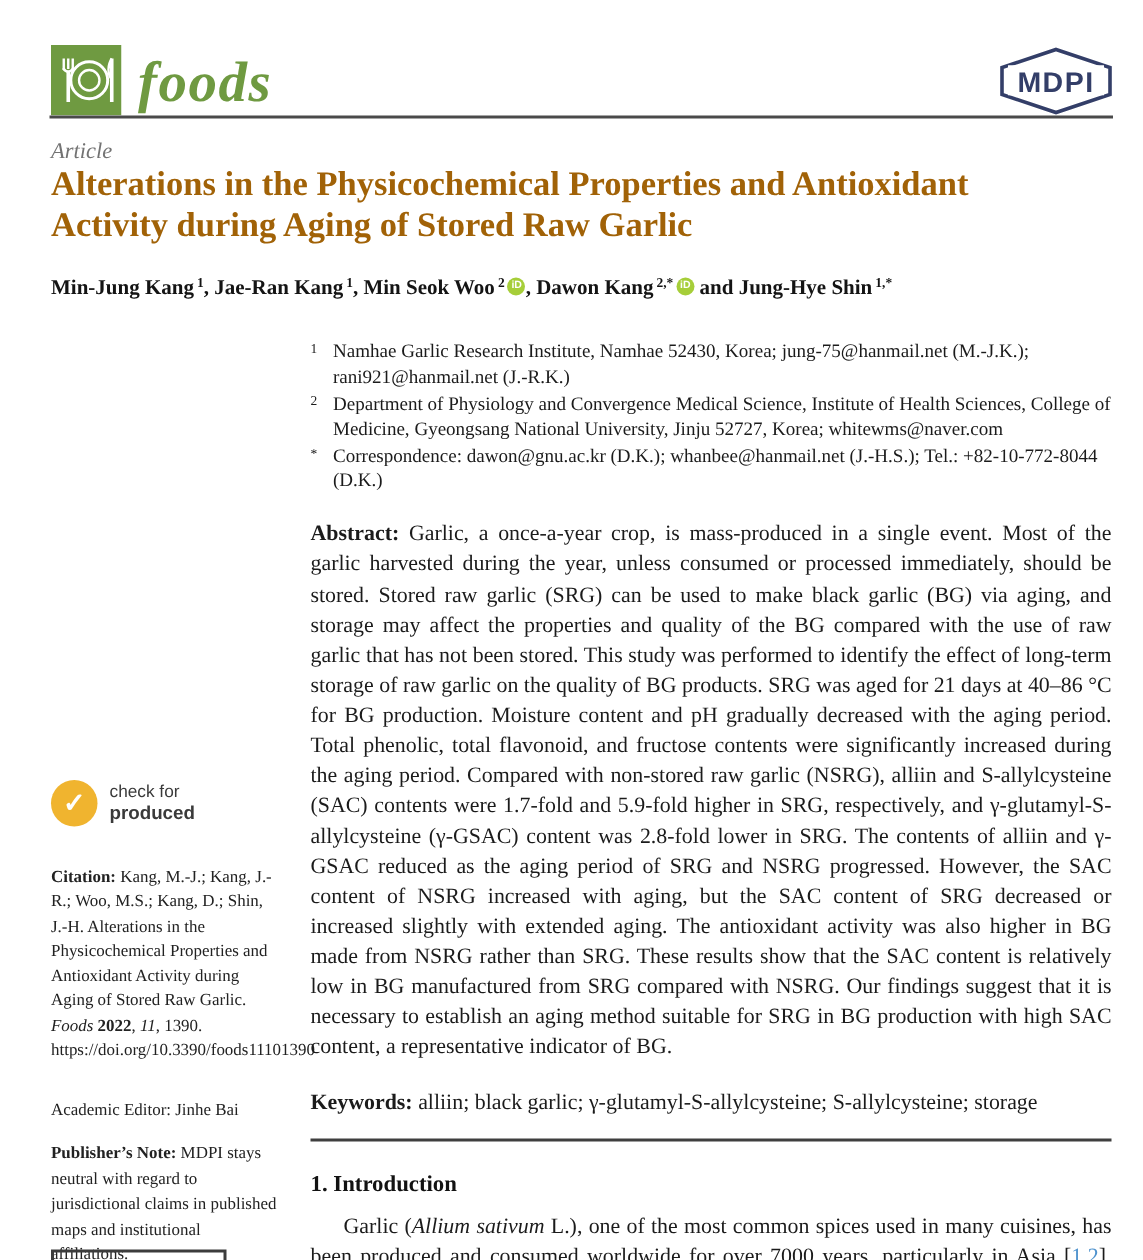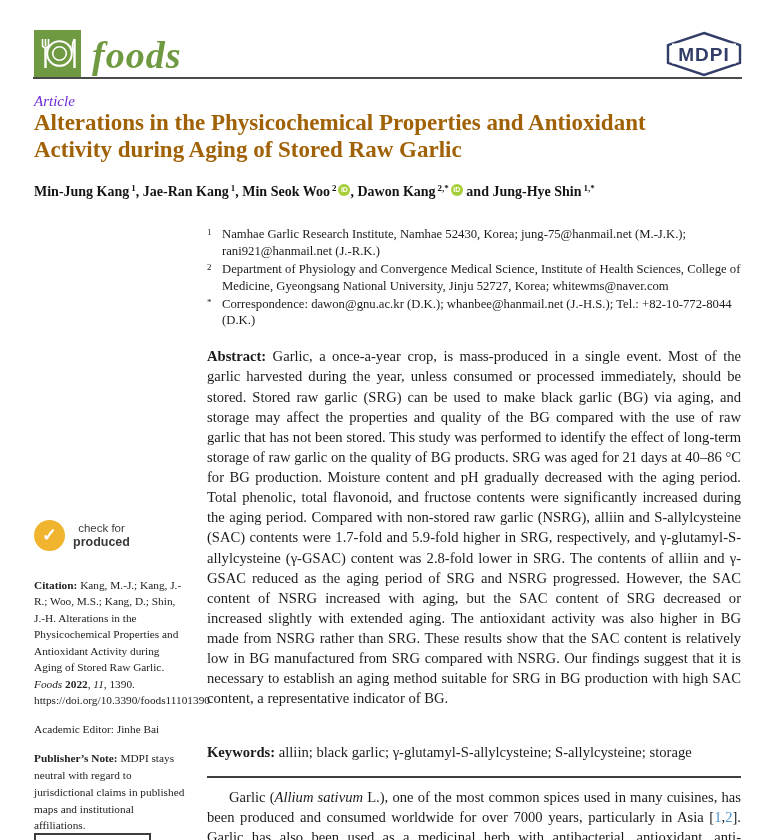--- a/index.html
+++ b/index.html
@@ -9,58 +9,58 @@
   }
   
   .logo-box { position:absolute; left:34px; top:30px; width:47px; height:47px; }
   .journal-name {
     position:absolute; left:92px; top:33px;
     font-family:"Liberation Serif", serif; font-style:italic; font-weight:bold;
     font-size:38px; color:#6f9a41; letter-spacing:1px;
   }
   .mdpi-logo { position:absolute; right:17px; top:31px; }
   .header-rule { position:absolute; left:33px; right:20px; top:77px; height:2px; background:#4a4a4a; }
-  .article-type { position:absolute; left:34px; top:93px; font-style:italic; font-size:15px; color:#6d28d9; }
+  .article-type { position:absolute; left:34px; top:93px; font-style:italic; font-size:15px; color:#737373; }
   .title {
     position:absolute; left:34px; top:110px; width:692px; margin:0;
     font-size:23px; font-weight:bold; line-height:1.17; color:#a16207;
   }
   .authors { position:absolute; left:34px; top:183px; width:700px; font-size:14px; font-weight:bold; color:#141414; }
   .authors sup { font-size:9px; vertical-align:5px; margin-left:2px; }
   .orcid {
     display:inline-block; width:12px; height:12px; border-radius:50%;
     background:#a6ce39; color:#fff; font:700 7px/12px "Liberation Sans", sans-serif;
     text-align:center; vertical-align:4px; margin-left:2px;
   }
   
   .sidebar { position:absolute; left:34px; top:520px; width:153px; font-size:11.3px; color:#222; }
   .badge { display:flex; align-items:center; gap:8px; cursor:pointer; }
   .badge-circle {
     width:31px; height:31px; border-radius:50%; background:#f0b42f; flex-shrink:0;
     color:#fff; font:700 18px/31px "Liberation Sans", sans-serif; text-align:center;
   }
-  .badge-text { font-family:"Liberation Sans", sans-serif; font-size:11.5px; line-height:1.12; color:#3a3a3a;text-align:center; }
+  .badge-text { font-family:"Liberation Sans", sans-serif; font-size:11.5px; line-height:1.12; color:#3a3a3a; }
   .badge-text .b2 { font-weight:bold; font-size:12.5px; }
   .citation { margin-top:26px; line-height:1.46; }
   .citation .it { font-style:italic; }
   .citation .bd { font-weight:bold; }
-  .acad-editor { margin-top:13px; line-height:1.4; }
+  .acad-editor { margin-top:24px; line-height:1.4; }
   .dates { margin-top:11px; }
   .dates div { margin:0 0 3px 0; line-height:1.25; }
   .pub-note { margin-top:12px; line-height:1.5; }
   .pub-note .bd { font-weight:bold; }
   .cc-box { position:absolute; left:34px; top:833px; width:113px; height:22px; border:2px solid #3c3c3c; }
   
   .main-col { position:absolute; left:207px; top:226px; width:534px; }
   .aff-row { display:flex; font-size:12.7px; line-height:1.33; margin-bottom:1px; }
   .aff-marker { width:15px; flex-shrink:0; font-size:9px; vertical-align:top; padding-top:1px; }
   .aff-text { flex:1; }
   .abstract { margin-top:17px; font-size:14.6px; line-height:1.38; text-align:justify; }
   .abstract .bd, .keywords .bd { font-weight:bold; }
-  .keywords { margin-top:35px; font-size:14.6px; }
+  .keywords { margin-top:18px; font-size:14.6px; }
   .kw-rule { margin-top:15px; height:0; border-top:2px solid #3f3f3f; }
   .section-heading { margin:20px 0 0 0; font-size:15.2px; font-weight:bold; color:#121212; }
   .body-par { margin:9px 0 0 0; font-size:14.6px; line-height:1.38; text-align:justify; text-indent:22px; }
   .body-par .it { font-style:italic; }
   .ref { color:#4f93ce; cursor:pointer; }
 </style>
 </head>
 <body>
 
 <div class="page">
@@ -133,19 +133,20 @@
     <div class="abstract">
       <span class="bd">Abstract:</span><span> Garlic, a once-a-year crop, is mass-produced in a single event. Most of the garlic harvested during the year, unless consumed or processed immediately, should be stored. Stored raw garlic (SRG) can be used to make black garlic (BG) via aging, and storage may affect the properties and quality of the BG compared with the use of raw garlic that has not been stored. This study was performed to identify the effect of long-term storage of raw garlic on the quality of BG products. SRG was aged for 21 days at 40–86 °C for BG production. Moisture content and pH gradually decreased with the aging period. Total phenolic, total flavonoid, and fructose contents were significantly increased during the aging period. Compared with non-stored raw garlic (NSRG), alliin and S-allylcysteine (SAC) contents were 1.7-fold and 5.9-fold higher in SRG, respectively, and γ-glutamyl-S-allylcysteine (γ-GSAC) content was 2.8-fold lower in SRG. The contents of alliin and γ-GSAC reduced as the aging period of SRG and NSRG progressed. However, the SAC content of NSRG increased with aging, but the SAC content of SRG decreased or increased slightly with extended aging. The antioxidant activity was also higher in BG made from NSRG rather than SRG. These results show that the SAC content is relatively low in BG manufactured from SRG compared with NSRG. Our findings suggest that it is necessary to establish an aging method suitable for SRG in BG production with high SAC content, a representative indicator of BG.</span>
     </div>
 
     <div class="keywords">
       <span class="bd">Keywords:</span><span> alliin; black garlic; γ-glutamyl-S-allylcysteine; S-allylcysteine; storage</span>
     </div>
 
     <div class="kw-rule"></div>
 
+    <h2 class="section-heading">1. Introduction</h2>
 
     <p class="body-par">
       <span>Garlic (</span><span class="it">Allium sativum</span><span> L.), one of the most common spices used in many cuisines, has been produced and consumed worldwide for over 7000 years, particularly in Asia [</span><span class="ref">1</span><span>,</span><span class="ref">2</span><span>]. Garlic has also been used as a medicinal herb with antibacterial, antioxidant, anti-inflammatory, anti-cancer, anti-hyperlipidemic, and immunomodulatory activity [</span>
     </p>
   </div>
 
 </div>
 
 </body></html>

